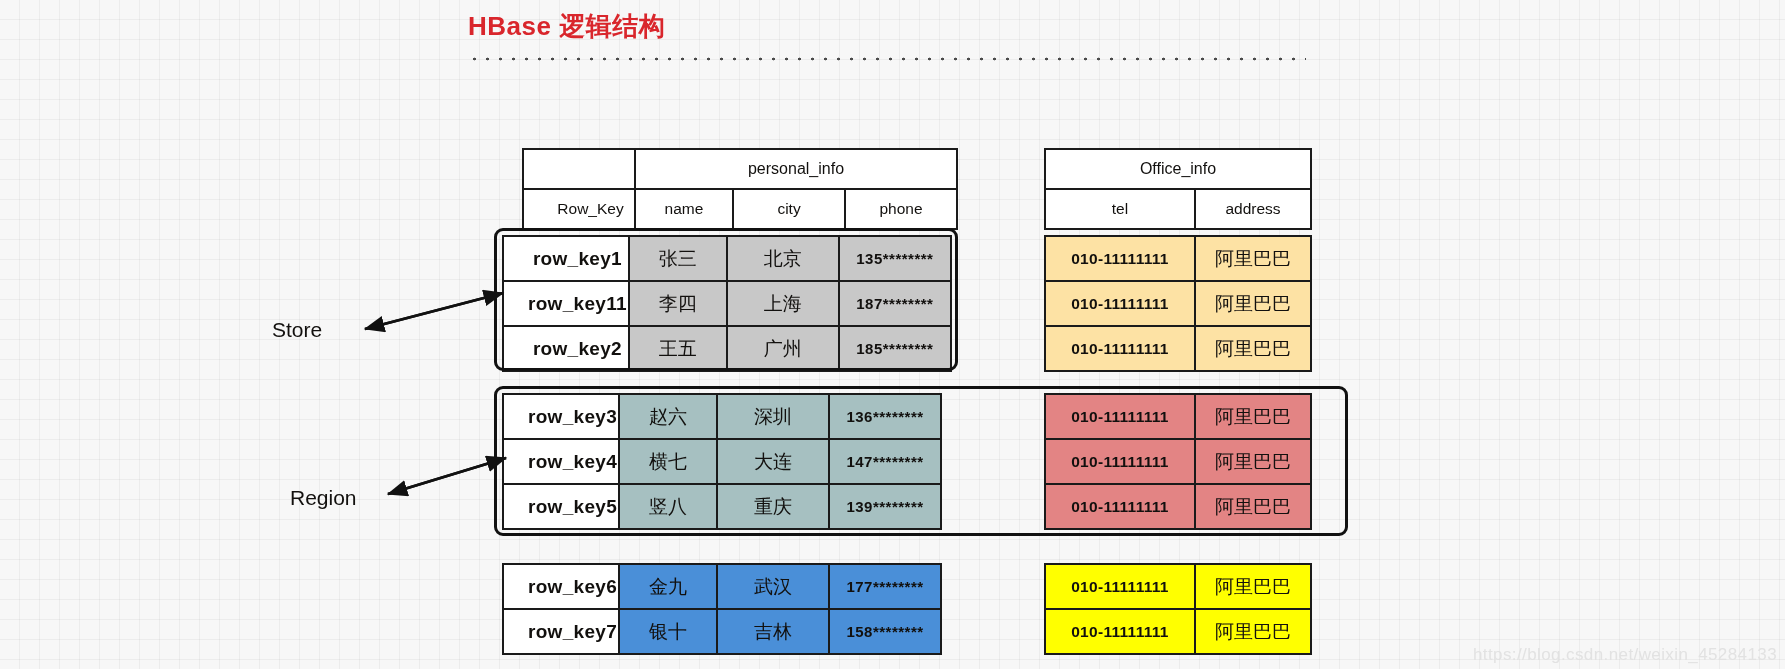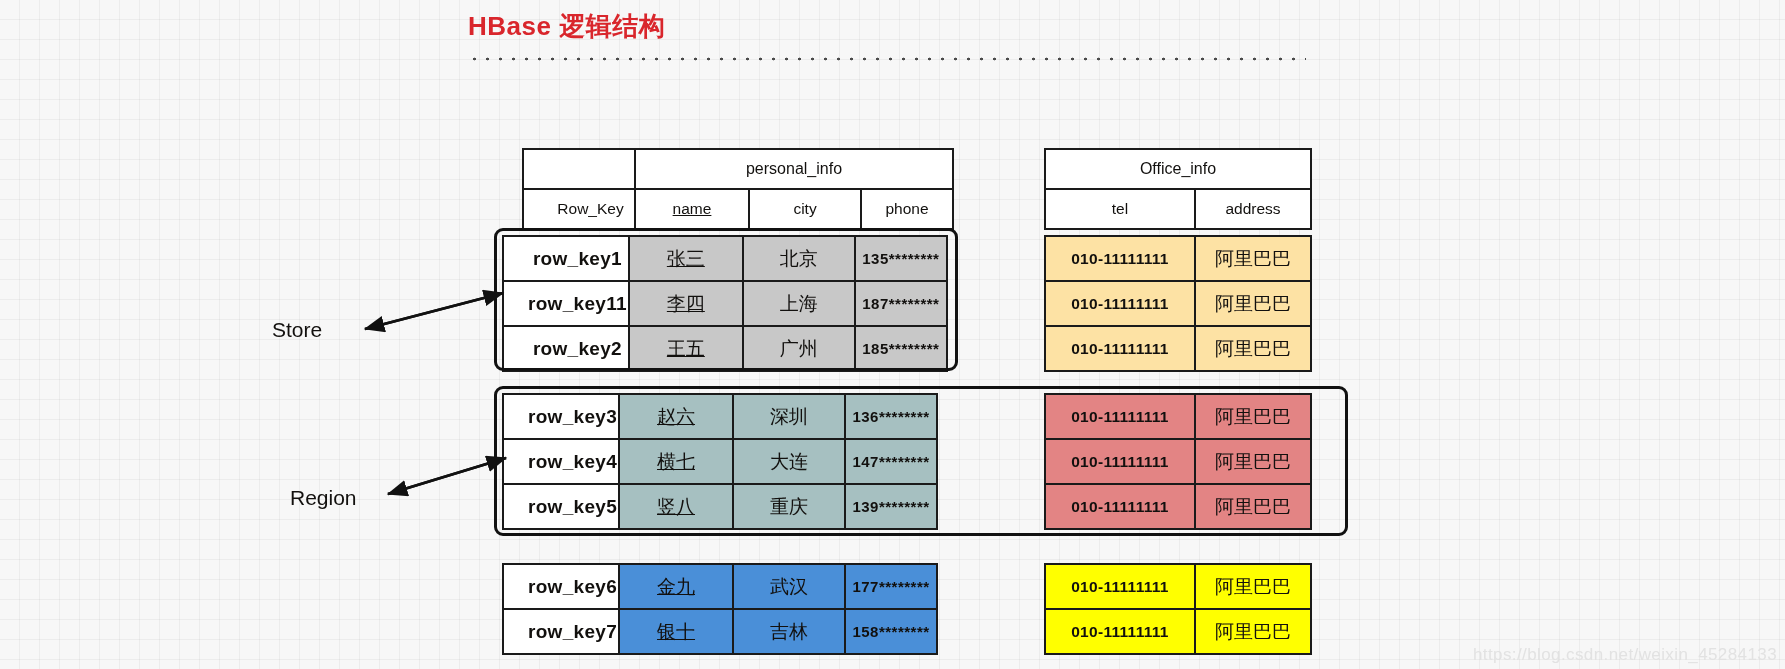--- a/index.html
+++ b/index.html
@@ -45,23 +45,23 @@
   .hdr-span   { height: 40px; font-size: 16px; }
   .hdr-col    { height: 40px; font-size: 15.5px; }
   .cell-row   { height: 45px; }
   .rowkey     { font-size: 19px; font-weight: 700; letter-spacing: .3px; }
   .cn         { font-size: 19px; }
   .phone      { font-size: 15px; font-weight: 700; letter-spacing: .5px; }
   .tel        { font-size: 15.5px; font-weight: 700; letter-spacing: .3px; }
 
   
   .w-rowkey  { width: 112px; padding-left: 24px; }
-  .w-name    { width: 114px; text-decoration: underline; }
+  .w-name    { width: 98px; }
   .w-city    { width: 112px; }
-  .w-phone   { width: 92px; }
+  .w-phone   { width: 112px; }
   .w-tel     { width: 150px; }
   .w-addr    { width: 116px; }
 
   
   .fill-grey   { background: #c8c8c8 !important; }
   .fill-teal   { background: #a6c0c1 !important; }
   .fill-blue   { background: #4a8fd8 !important; }
   .fill-orange { background: #fde2a4 !important; }
   .fill-red    { background: #e38484 !important; }
   .fill-yellow { background: #ffff00 !important; }

